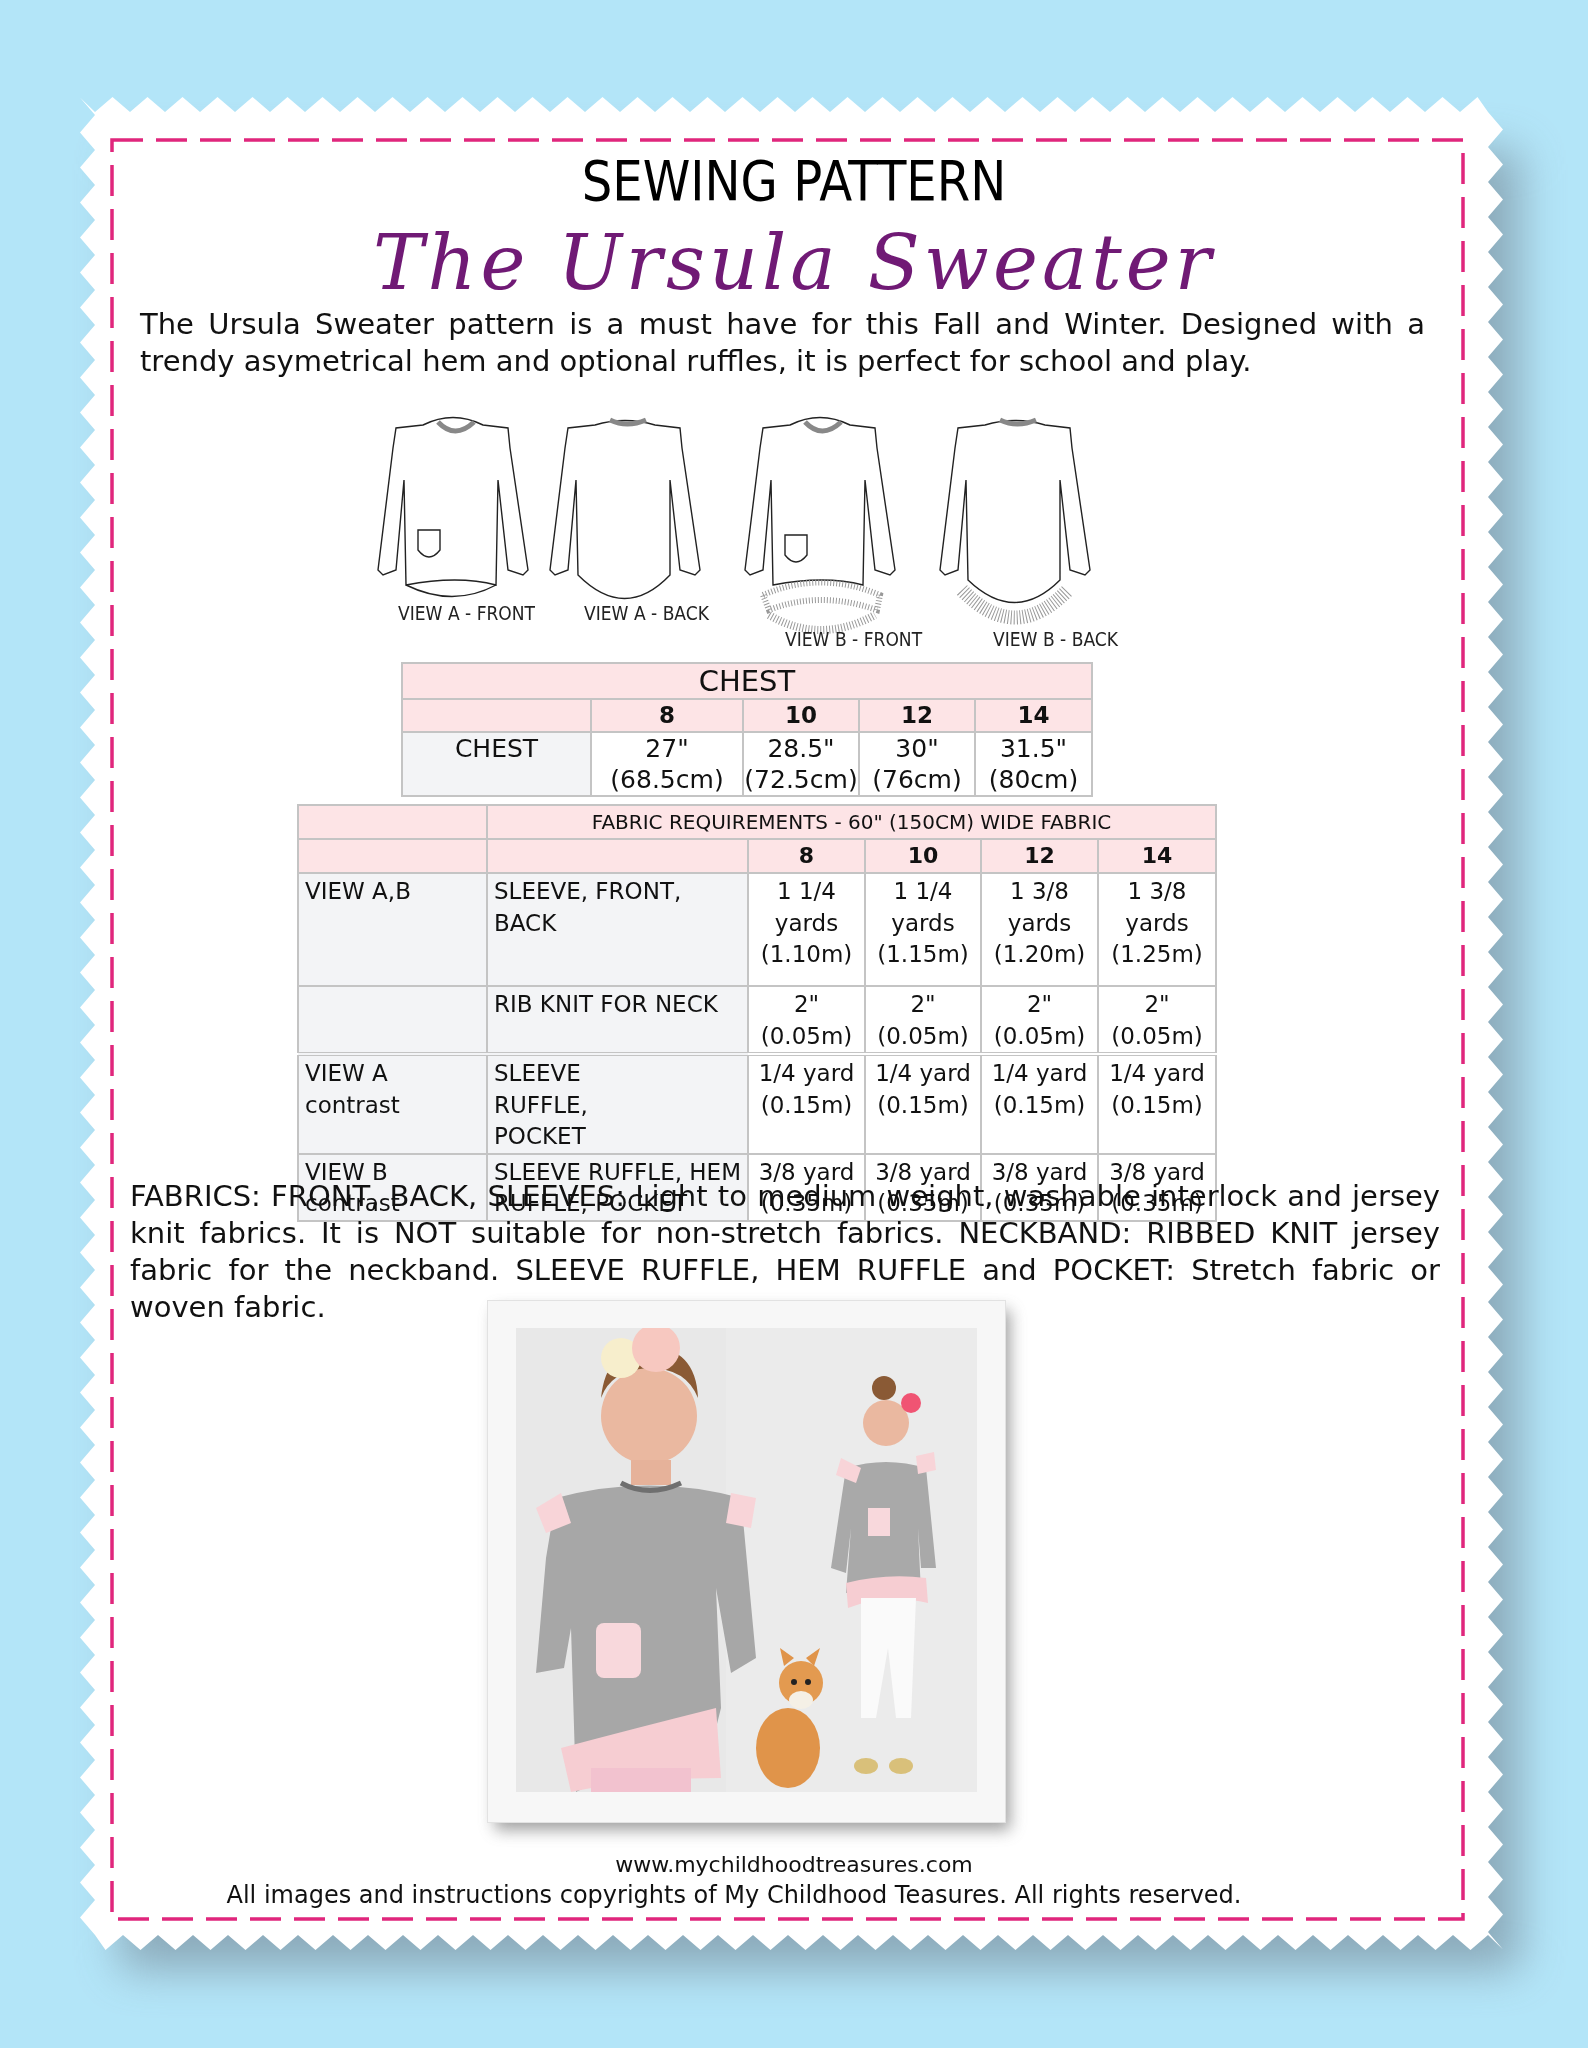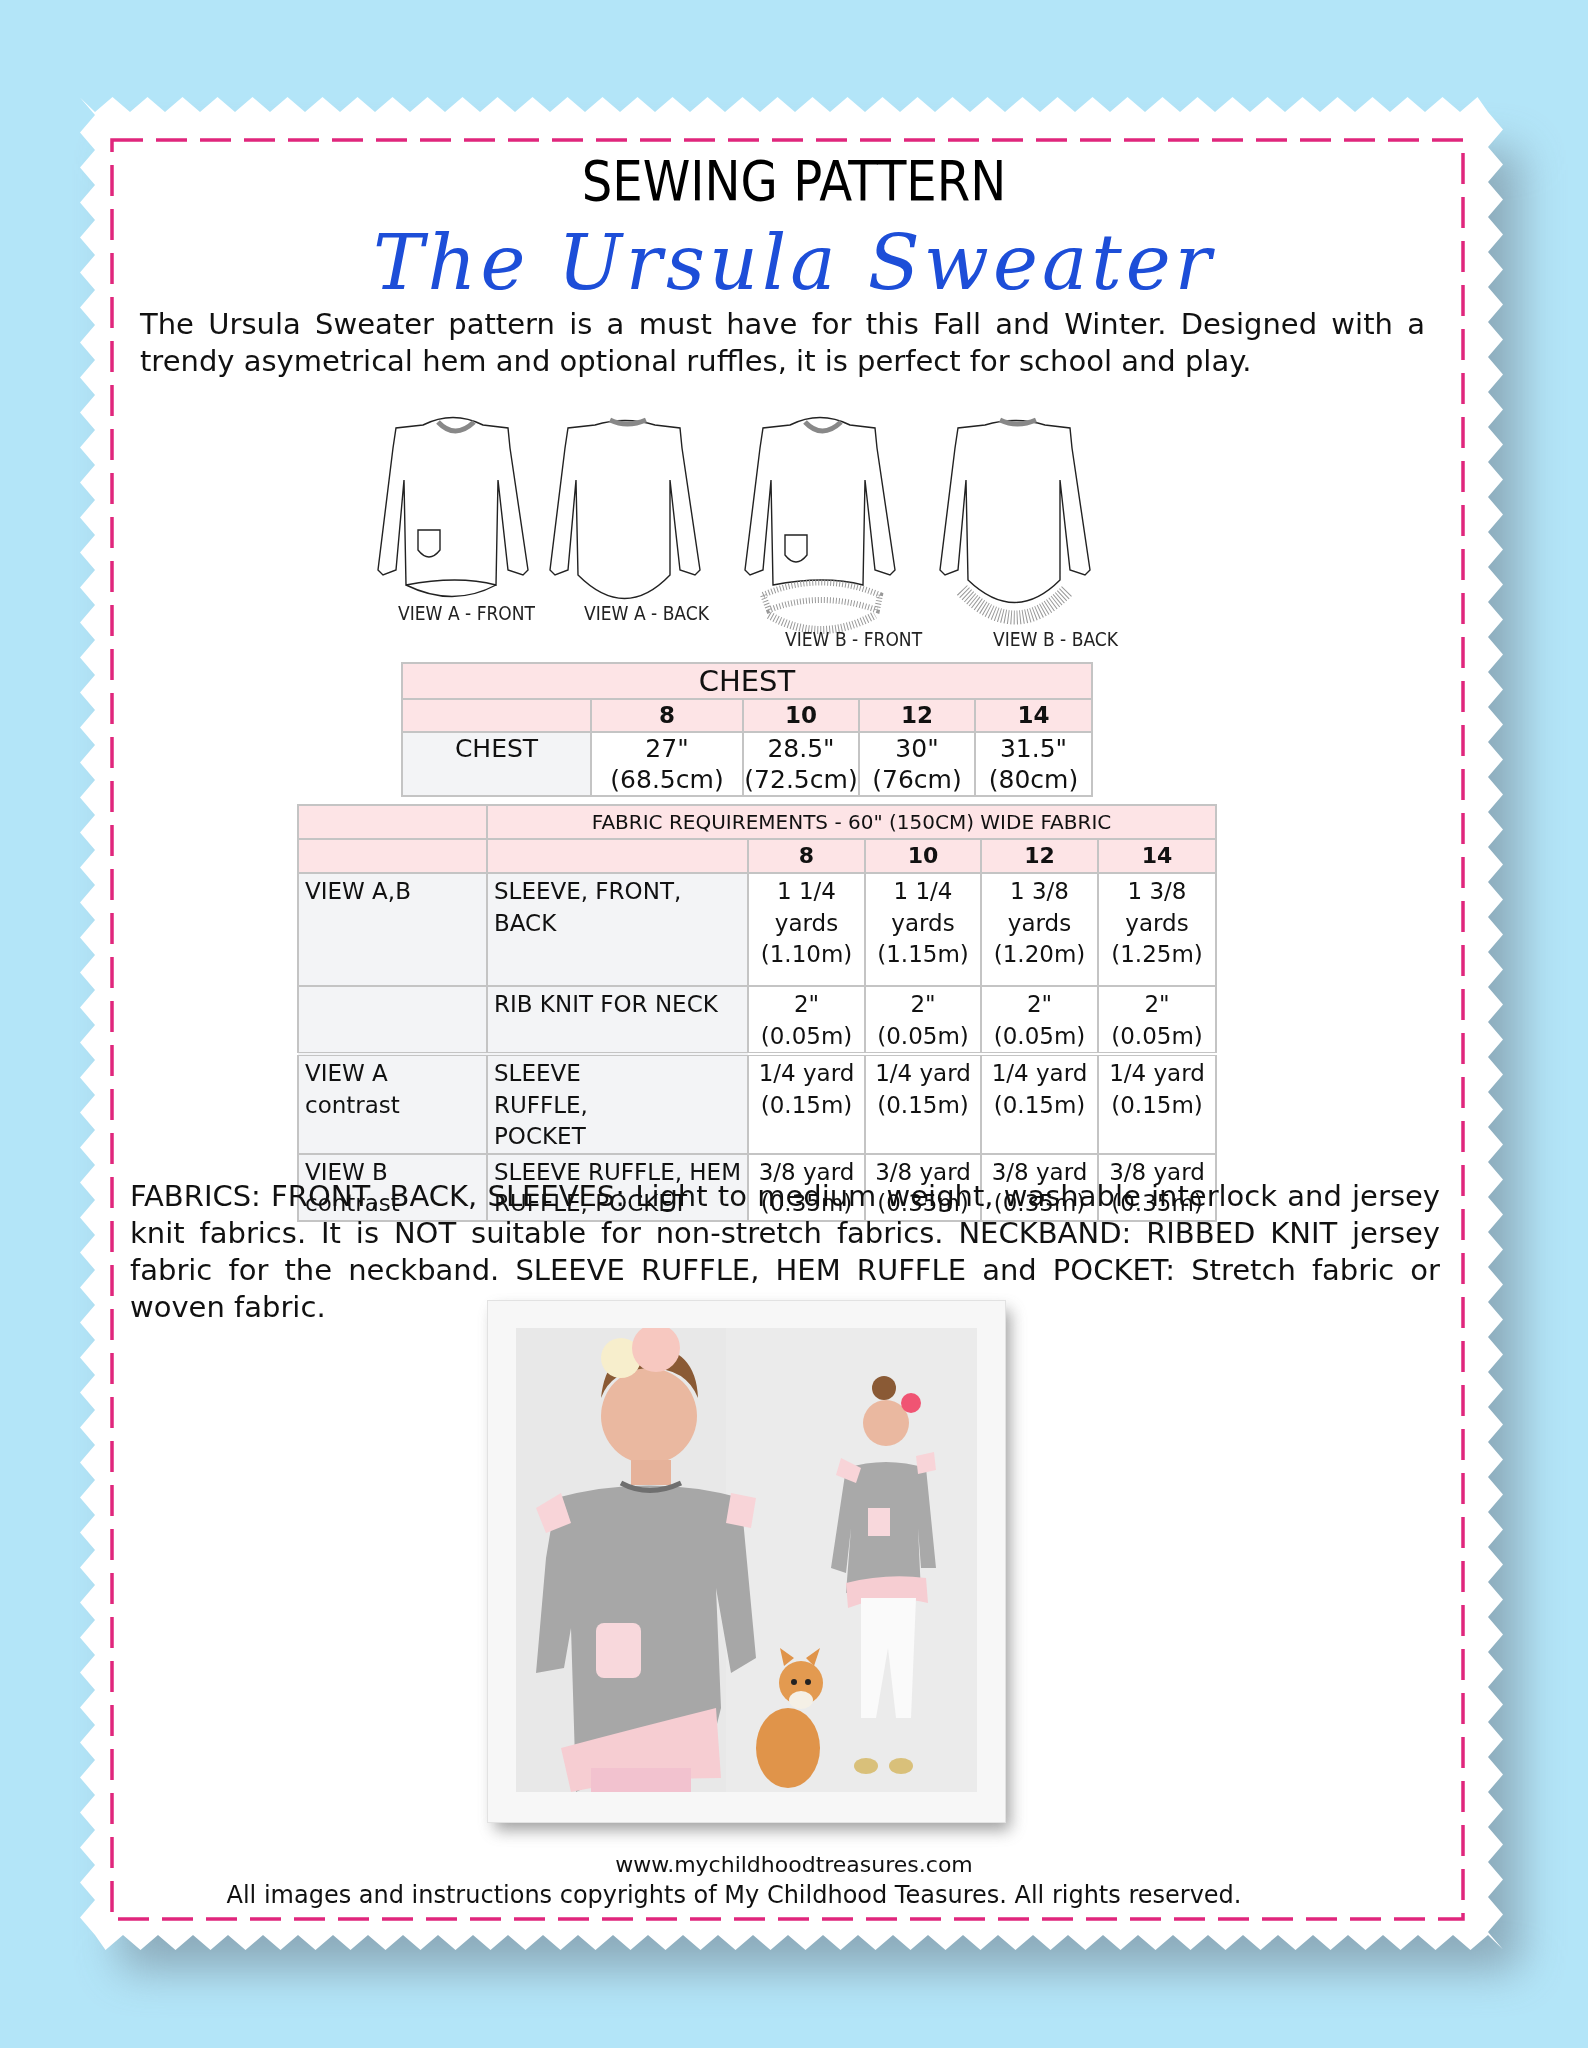--- a/index.html
+++ b/index.html
@@ -23,21 +23,21 @@
   }
   .dashed svg { position:absolute; left:0; top:0; }
 
   .title {
     position:absolute; left:0; width:1588px; top:148px; text-align:center;
     font-family:"DejaVu Sans", sans-serif; font-size:56px; letter-spacing:0px;
     transform:scaleX(0.86); transform-origin:center; font-weight:normal; color:#000;
   }
   .script {
     position:absolute; left:0; width:1588px; top:218px; text-align:center;
-    font-family:"DejaVu Serif", serif; font-style:italic; font-size:76px; color:#1d4ed8;
+    font-family:"DejaVu Serif", serif; font-style:italic; font-size:76px; color:#701a75;
     transform:scaleX(1.0); letter-spacing:4px;
   }
   .intro {
     position:absolute; left:140px; width:1285px; top:306px;
     font-size:29px; line-height:37px; text-align:justify; color:#111;
     text-align-last:left;
   }
   .illus { position:absolute; top:400px; left:360px; width:800px; height:250px; }
   .vlabel {
     position:absolute; font-size:19px; color:#222; white-space:nowrap;

